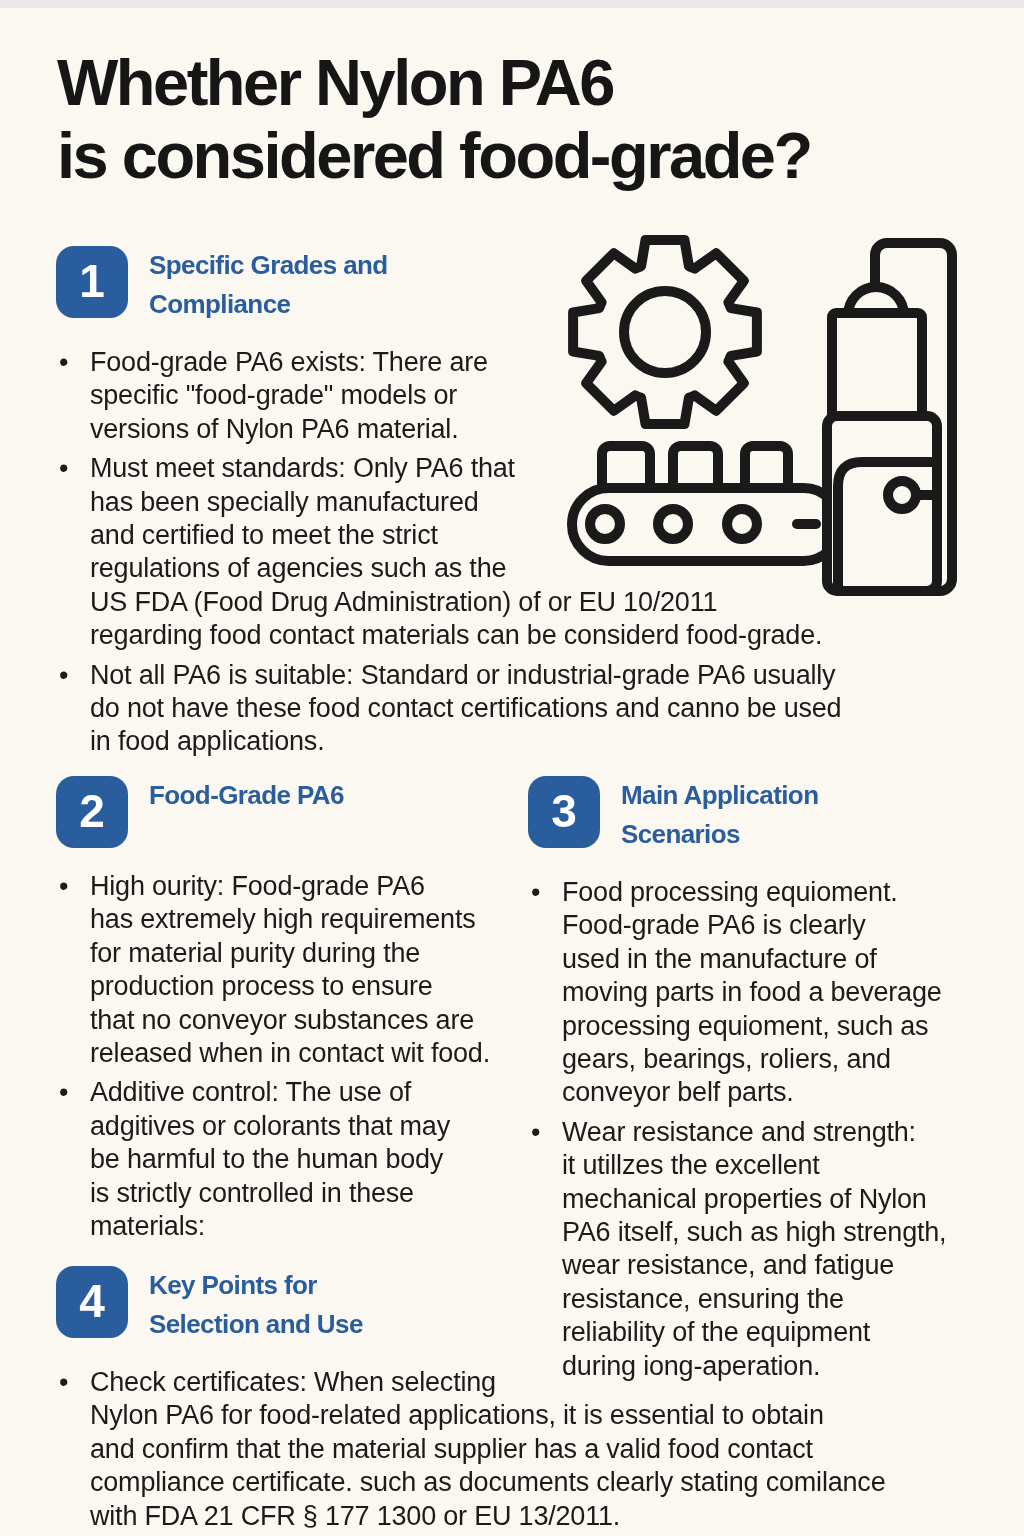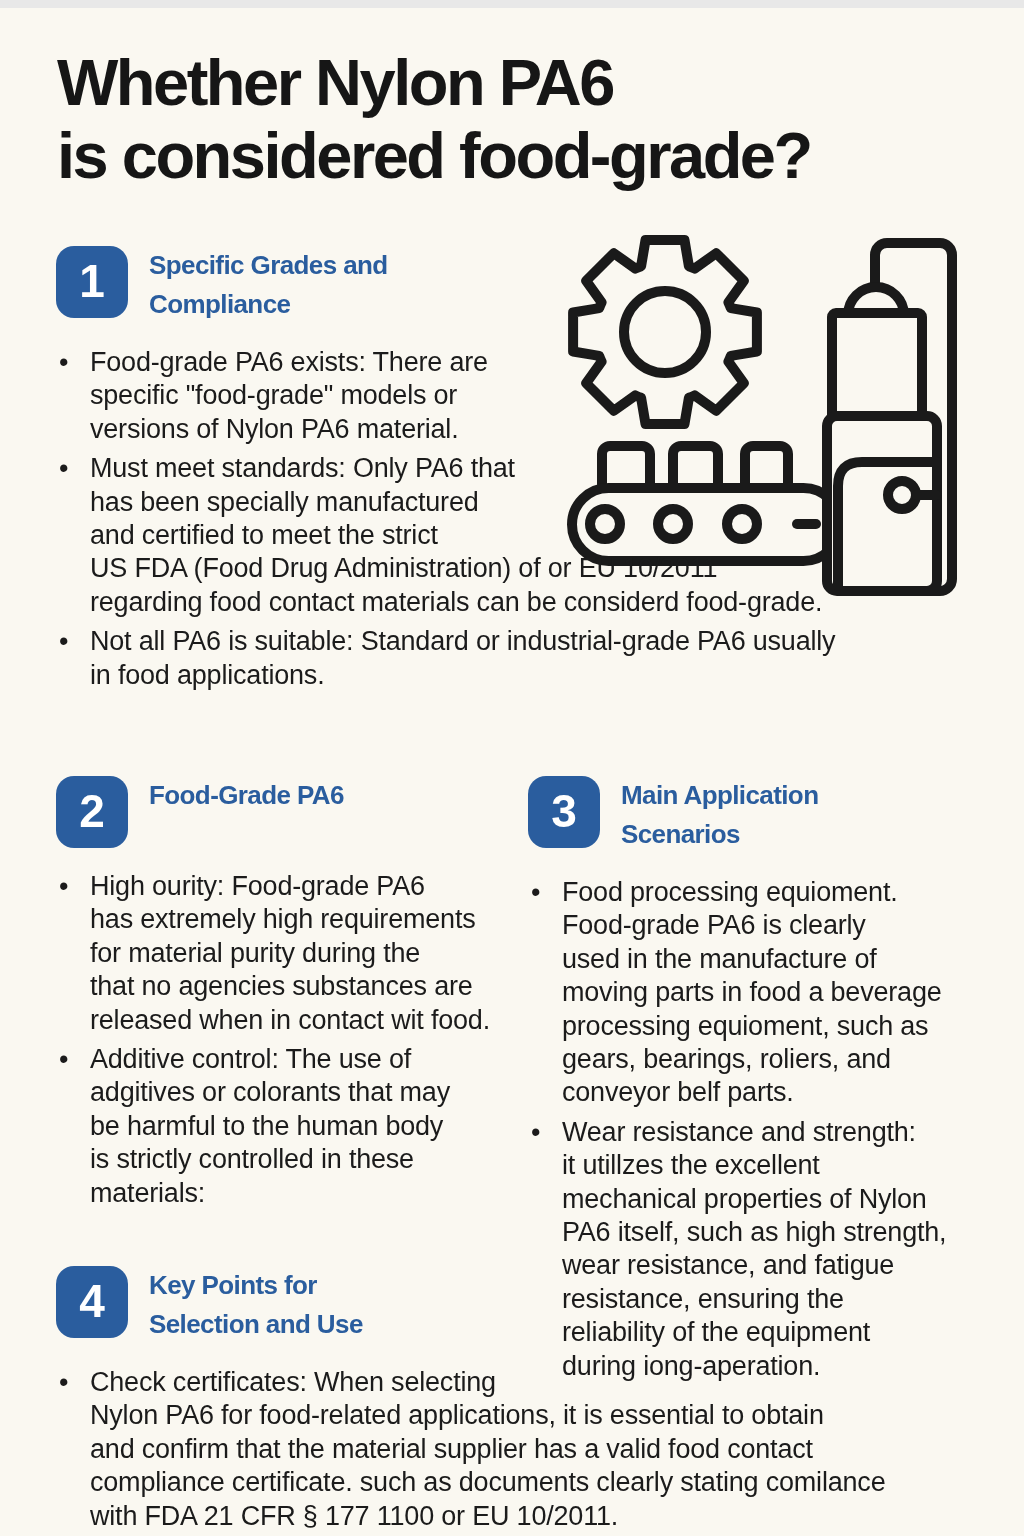--- a/index.html
+++ b/index.html
@@ -106,29 +106,37 @@
         <div class="line">
         <span class="marker"></span>
         <span class="t">has been specially manufactured</span>
       </div>
         <div class="line">
         <span class="marker"></span>
         <span class="t">and certified to meet the strict</span>
       </div>
         <div class="line">
         <span class="marker"></span>
+        <span class="t">regulations of agencies such as the</span>
+      </div>
+        <div class="line">
+        <span class="marker"></span>
         <span class="t">US FDA (Food Drug Administration) of or EU 10/2011</span>
       </div>
         <div class="line">
         <span class="marker"></span>
         <span class="t">regarding food contact materials can be considerd food-grade.</span>
       </div>
         <div class="line">
         <span class="marker">•</span>
         <span class="t">Not all PA6 is suitable: Standard or industrial-grade PA6 usually</span>
+      </div>
+        <div class="line">
+        <span class="marker"></span>
+        <span class="t">do not have these food contact certifications and canno be used</span>
       </div>
         <div class="line">
         <span class="marker"></span>
         <span class="t">in food applications.</span>
       </div>
       </div>
   </div>
 
   <div class="section sec2">
     <div class="sec-header">
@@ -145,21 +153,25 @@
         <div class="line">
         <span class="marker"></span>
         <span class="t">has extremely high requirements</span>
       </div>
         <div class="line">
         <span class="marker"></span>
         <span class="t">for material purity during the</span>
       </div>
         <div class="line">
         <span class="marker"></span>
-        <span class="t">that no agencies substances are</span>
+        <span class="t">production process to ensure</span>
+      </div>
+        <div class="line">
+        <span class="marker"></span>
+        <span class="t">that no conveyor substances are</span>
       </div>
         <div class="line">
         <span class="marker"></span>
         <span class="t">released when in contact wit food.</span>
       </div>
         <div class="line">
         <span class="marker">•</span>
         <span class="t">Additive control: The use of</span>
       </div>
         <div class="line">
@@ -273,20 +285,20 @@
         <div class="line">
         <span class="marker"></span>
         <span class="t">and confirm that the material supplier has a valid food contact</span>
       </div>
         <div class="line">
         <span class="marker"></span>
         <span class="t">compliance certificate. such as documents clearly stating comilance</span>
       </div>
         <div class="line">
         <span class="marker"></span>
-        <span class="t">with FDA 21 CFR § 177 1100 or EU 10/2011.</span>
+        <span class="t">with FDA 21 CFR § 177 1300 or EU 13/2011.</span>
       </div>
       </div>
   </div>
 
   <div class="bottom-bar"></div>
 
 </div>
 
 </body></html>

